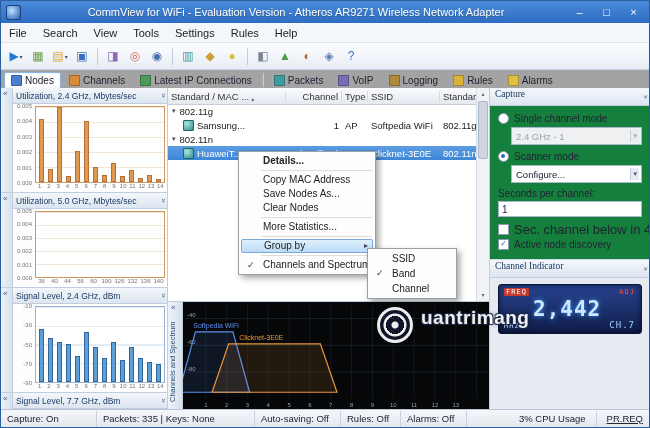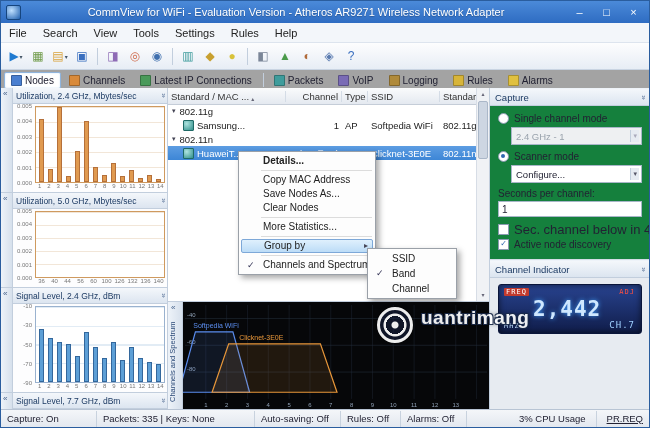--- a/index.html
+++ b/index.html
@@ -83,21 +83,21 @@
   .spectrum{position:absolute;left:166px;top:300px;width:322px;height:109px;display:flex;border-left:1px solid #c2cedd;
             border-top:1px solid #c2cedd;box-sizing:border-box;}
   .spec-strip{width:14px;flex:0 0 14px;background:linear-gradient(to right,#eef3f9,#d6e0ec);border-right:1px solid #c2cedd;position:relative;}
   .spec-strip::before{content:"«";position:absolute;top:1px;left:3px;font-size:8px;color:#44608a;}
   .vlbl{position:absolute;left:0;top:12px;bottom:0;width:14px;writing-mode:vertical-rl;transform:rotate(180deg);
         font-size:7.5px;color:#2c4a78;text-align:center;}
   .spec-plot{flex:1;background:#060709;position:relative;}
   
   .right-col{position:absolute;left:488px;top:87px;width:161px;height:322px;background:#e7ebf1;border-left:1px solid #c2cedd;box-sizing:border-box;}
   .pane-header{height:16px;background:linear-gradient(#f4f7fb,#dce5f0);border-bottom:1px solid #c2cedd;border-top:1px solid #eef3f9;
-               display:flex;align-items:center;justify-content:space-between;font-size:9.5px;color:#1c3a63;padding:0 5px;}
+               display:flex;justify-content:space-between;font-size:9.5px;color:#1c3a63;padding:0 5px;font-family:Liberation Serif, serif;}
   .cap-body{background:#15803d;padding:4px 8px 6px 8px;font-size:10px;color:#223;border-bottom:1px solid #d4dce6;}
   .frow{display:flex;align-items:center;height:13px;margin:2px 0;}
   .radio{width:9px;height:9px;border:1px solid #8a9ab0;border-radius:50%;background:#fff;flex:0 0 9px;position:relative;}
   .radio.checked::after{content:"";position:absolute;left:2px;top:2px;width:4px;height:4px;border-radius:50%;background:#2f66b0;}
   .cb{width:9px;height:9px;border:1px solid #8a9ab0;background:#fff;flex:0 0 9px;font-size:8px;line-height:8px;text-align:center;color:#2f66b0;}
   .cb.checked::after{content:"✓";}
   .flab{margin-left:5px;white-space:nowrap;}
   .flab.small{font-size:13px;}
   .flab2{margin:3px 0 1px 0;font-size:10px;}
   .select{height:16px;margin:1px 0 5px 13px;background:#fff;border:1px solid #a8b6c8;display:flex;align-items:center;

